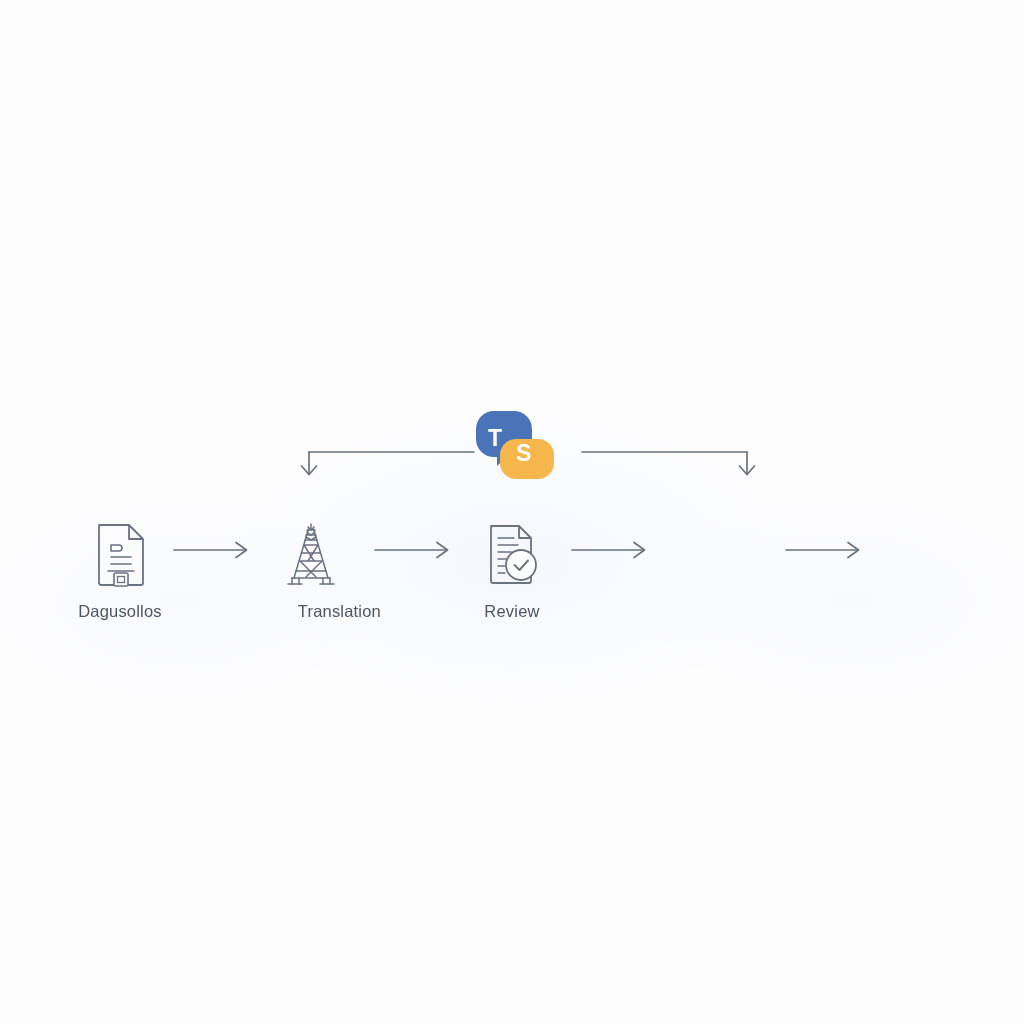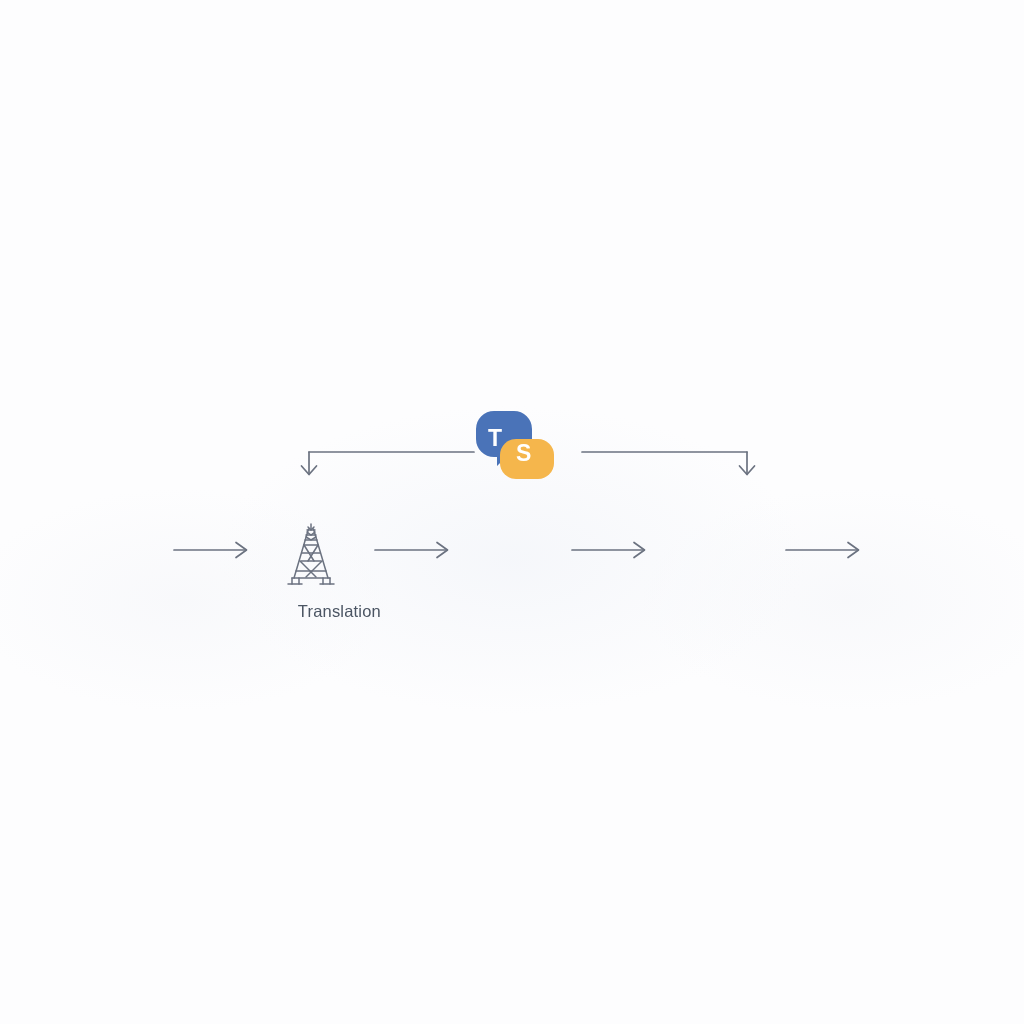--- a/index.html
+++ b/index.html
@@ -155,20 +155,35 @@
       <path d="M64 5.5 L74.5 13 L64 20.5" stroke="#6b7280" stroke-width="1.7" stroke-linecap="round" stroke-linejoin="round" fill="none"></path>
     </svg>
   </div>
   <div class="hconn c4">
     <svg width="84" height="26" viewBox="0 0 84 26" fill="none">
       <path d="M2 13 H74" stroke="#6b7280" stroke-width="1.7" stroke-linecap="round"></path>
       <path d="M64 5.5 L74.5 13 L64 20.5" stroke="#6b7280" stroke-width="1.7" stroke-linecap="round" stroke-linejoin="round" fill="none"></path>
     </svg>
   </div>
 
+  <div class="step s1">
+    <div class="step-icon">
+      <svg width="58" height="68" viewBox="0 0 58 68" fill="none">
+        <path d="M8 4 H38 L52 18 V62 a2 2 0 0 1 -2 2 H10 a2 2 0 0 1 -2 -2 V6 a2 2 0 0 1 2 -2 z" stroke="#6b7280" stroke-width="1.8" stroke-linejoin="round"></path>
+        <path d="M38 4 V18 H52" stroke="#6b7280" stroke-width="1.8" stroke-linejoin="round"></path>
+        <path d="M20 24 h8 a3 3 0 0 1 0 6 h-8 z" stroke="#6b7280" stroke-width="1.6" stroke-linejoin="round"></path>
+        <path d="M20 36 H40" stroke="#6b7280" stroke-width="1.6" stroke-linecap="round"></path>
+        <path d="M20 43 H40" stroke="#6b7280" stroke-width="1.6" stroke-linecap="round"></path>
+        <path d="M17 50 H43" stroke="#6b7280" stroke-width="1.6" stroke-linecap="round"></path>
+        <rect x="23" y="52" width="14" height="13" rx="1.5" fill="#fdfdfe" stroke="#6b7280" stroke-width="1.6"></rect>
+        <rect x="26.5" y="55.5" width="7" height="6" stroke="#6b7280" stroke-width="1.3"></rect>
+      </svg>
+    </div>
+    <div class="step-label">Dagusollos</div>
+  </div>
 
   <div class="step s2">
     <div class="step-icon">
       <svg width="62" height="68" viewBox="0 0 62 68" fill="none">
         <g stroke="#6b7280" stroke-width="1.5" stroke-linecap="round" fill="none">
           <path d="M31 3 V8"></path>
           <path d="M27 9 H35"></path>
           <path d="M26 14 H36"></path>
           <path d="M25 19 H37"></path>
           <path d="M28 6 L31 9 L34 6"></path>
@@ -186,16 +201,35 @@
           <path d="M16 50 H46"></path>
           <path d="M12 57 H50"></path>
           <path d="M12 57 V63 M19 57 V63 M43 57 V63 M50 57 V63"></path>
           <path d="M8 63 H22 M40 63 H54"></path>
         </g>
       </svg>
     </div>
     <div class="step-label">Translation</div>
   </div>
 
+  <div class="step s3">
+    <div class="step-icon">
+      <svg width="62" height="68" viewBox="0 0 62 68" fill="none">
+        <path d="M10 5 H38 L50 17 V60 a2 2 0 0 1 -2 2 H12 a2 2 0 0 1 -2 -2 V7 a2 2 0 0 1 2 -2 z" stroke="#6b7280" stroke-width="1.8" stroke-linejoin="round"></path>
+        <path d="M38 5 V17 H50" stroke="#6b7280" stroke-width="1.8" stroke-linejoin="round"></path>
+        <g stroke="#6b7280" stroke-width="1.5" stroke-linecap="round">
+          <path d="M17 17 H33"></path>
+          <path d="M17 24 H37"></path>
+          <path d="M17 31 H30"></path>
+          <path d="M17 38 H26"></path>
+          <path d="M17 45 H24"></path>
+          <path d="M17 52 H24"></path>
+        </g>
+        <circle cx="40" cy="44" r="15" fill="#fdfdfe" stroke="#6b7280" stroke-width="1.8"></circle>
+        <path d="M33.5 44 L38.5 49 L47 39.5" stroke="#6b7280" stroke-width="1.9" stroke-linecap="round" stroke-linejoin="round" fill="none"></path>
+      </svg>
+    </div>
+    <div class="step-label">Review</div>
+  </div>
 
 
 
 </div>
 
 </body></html>

